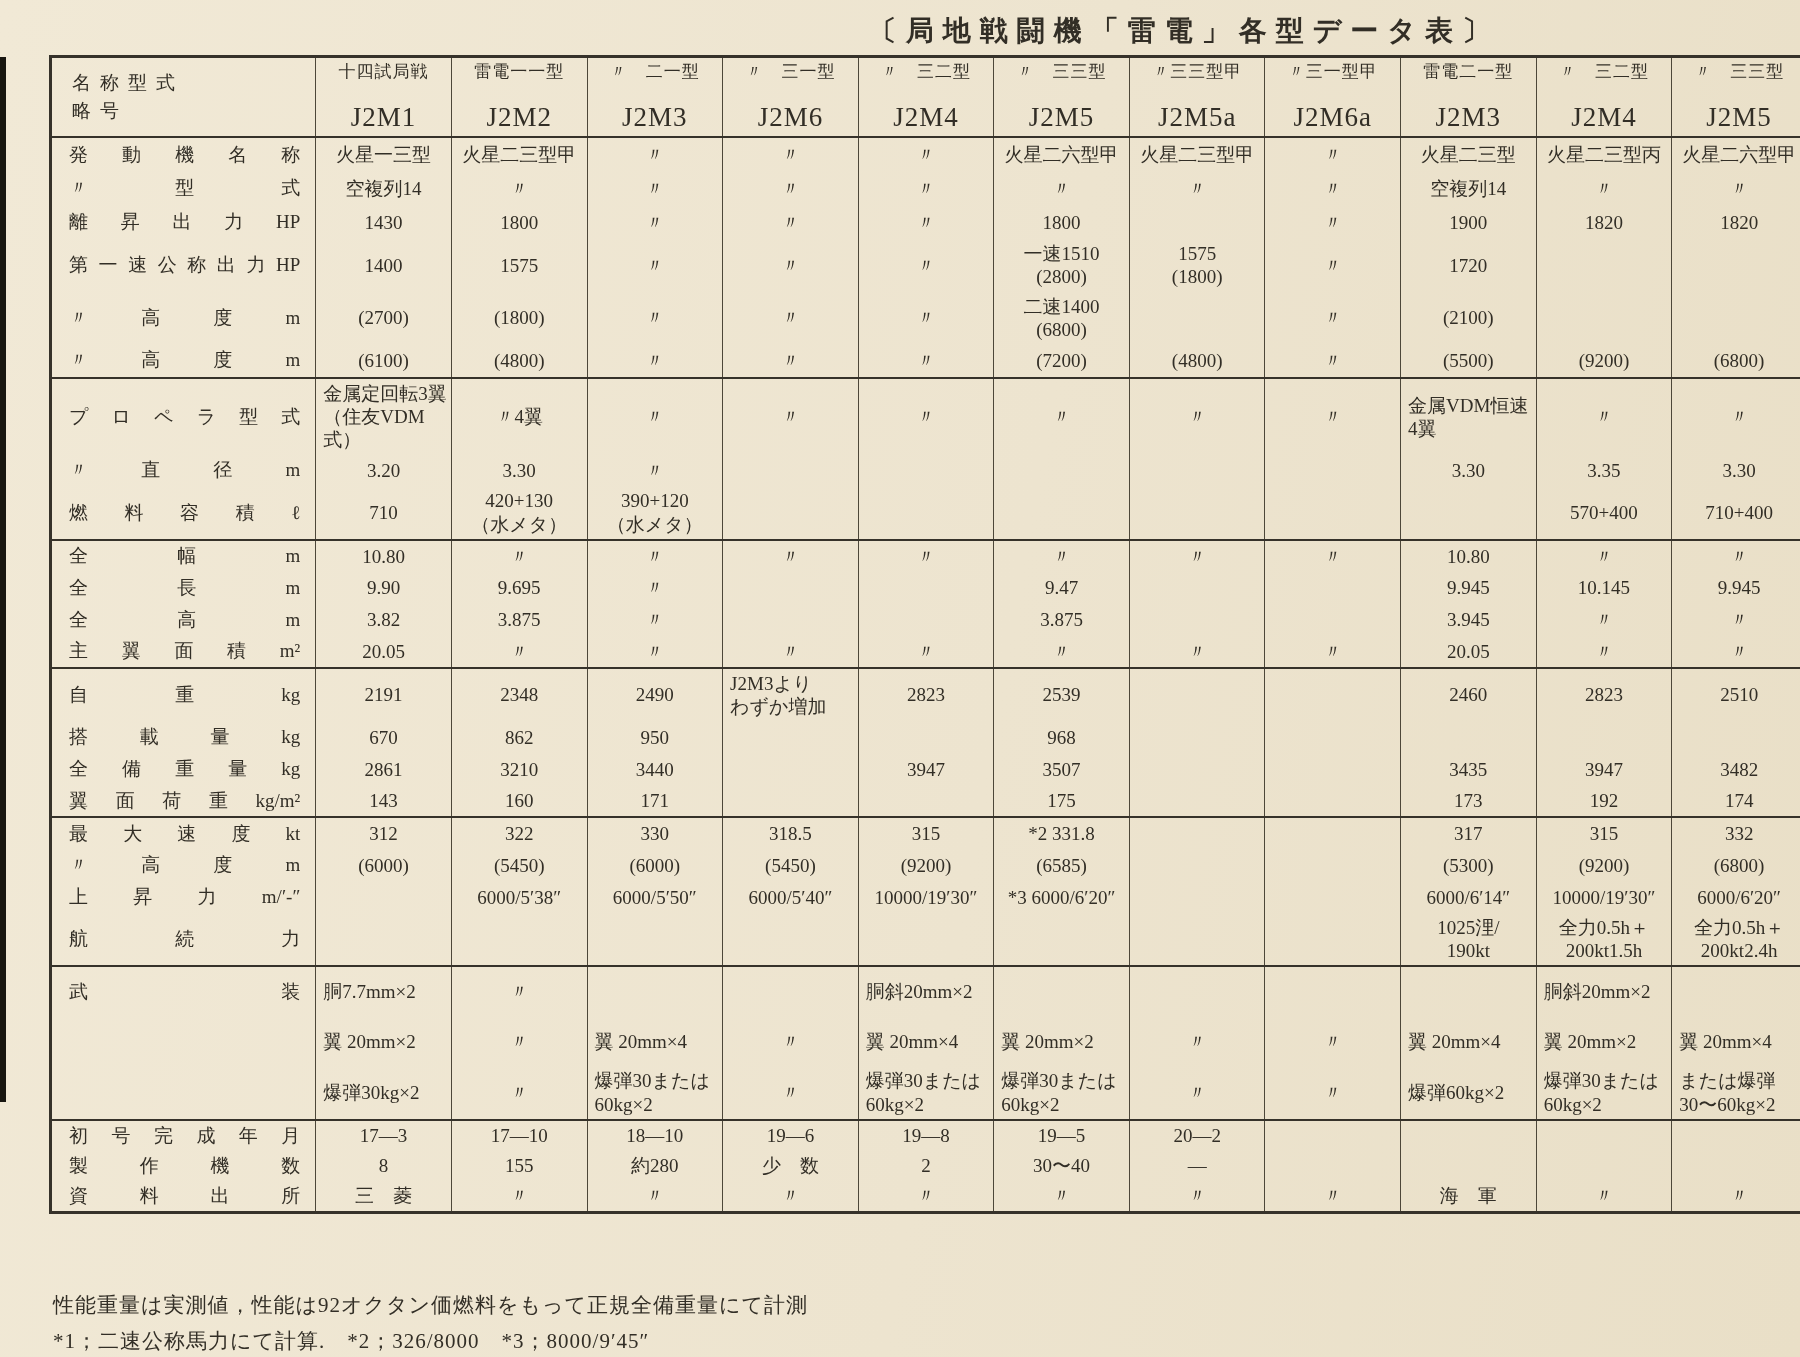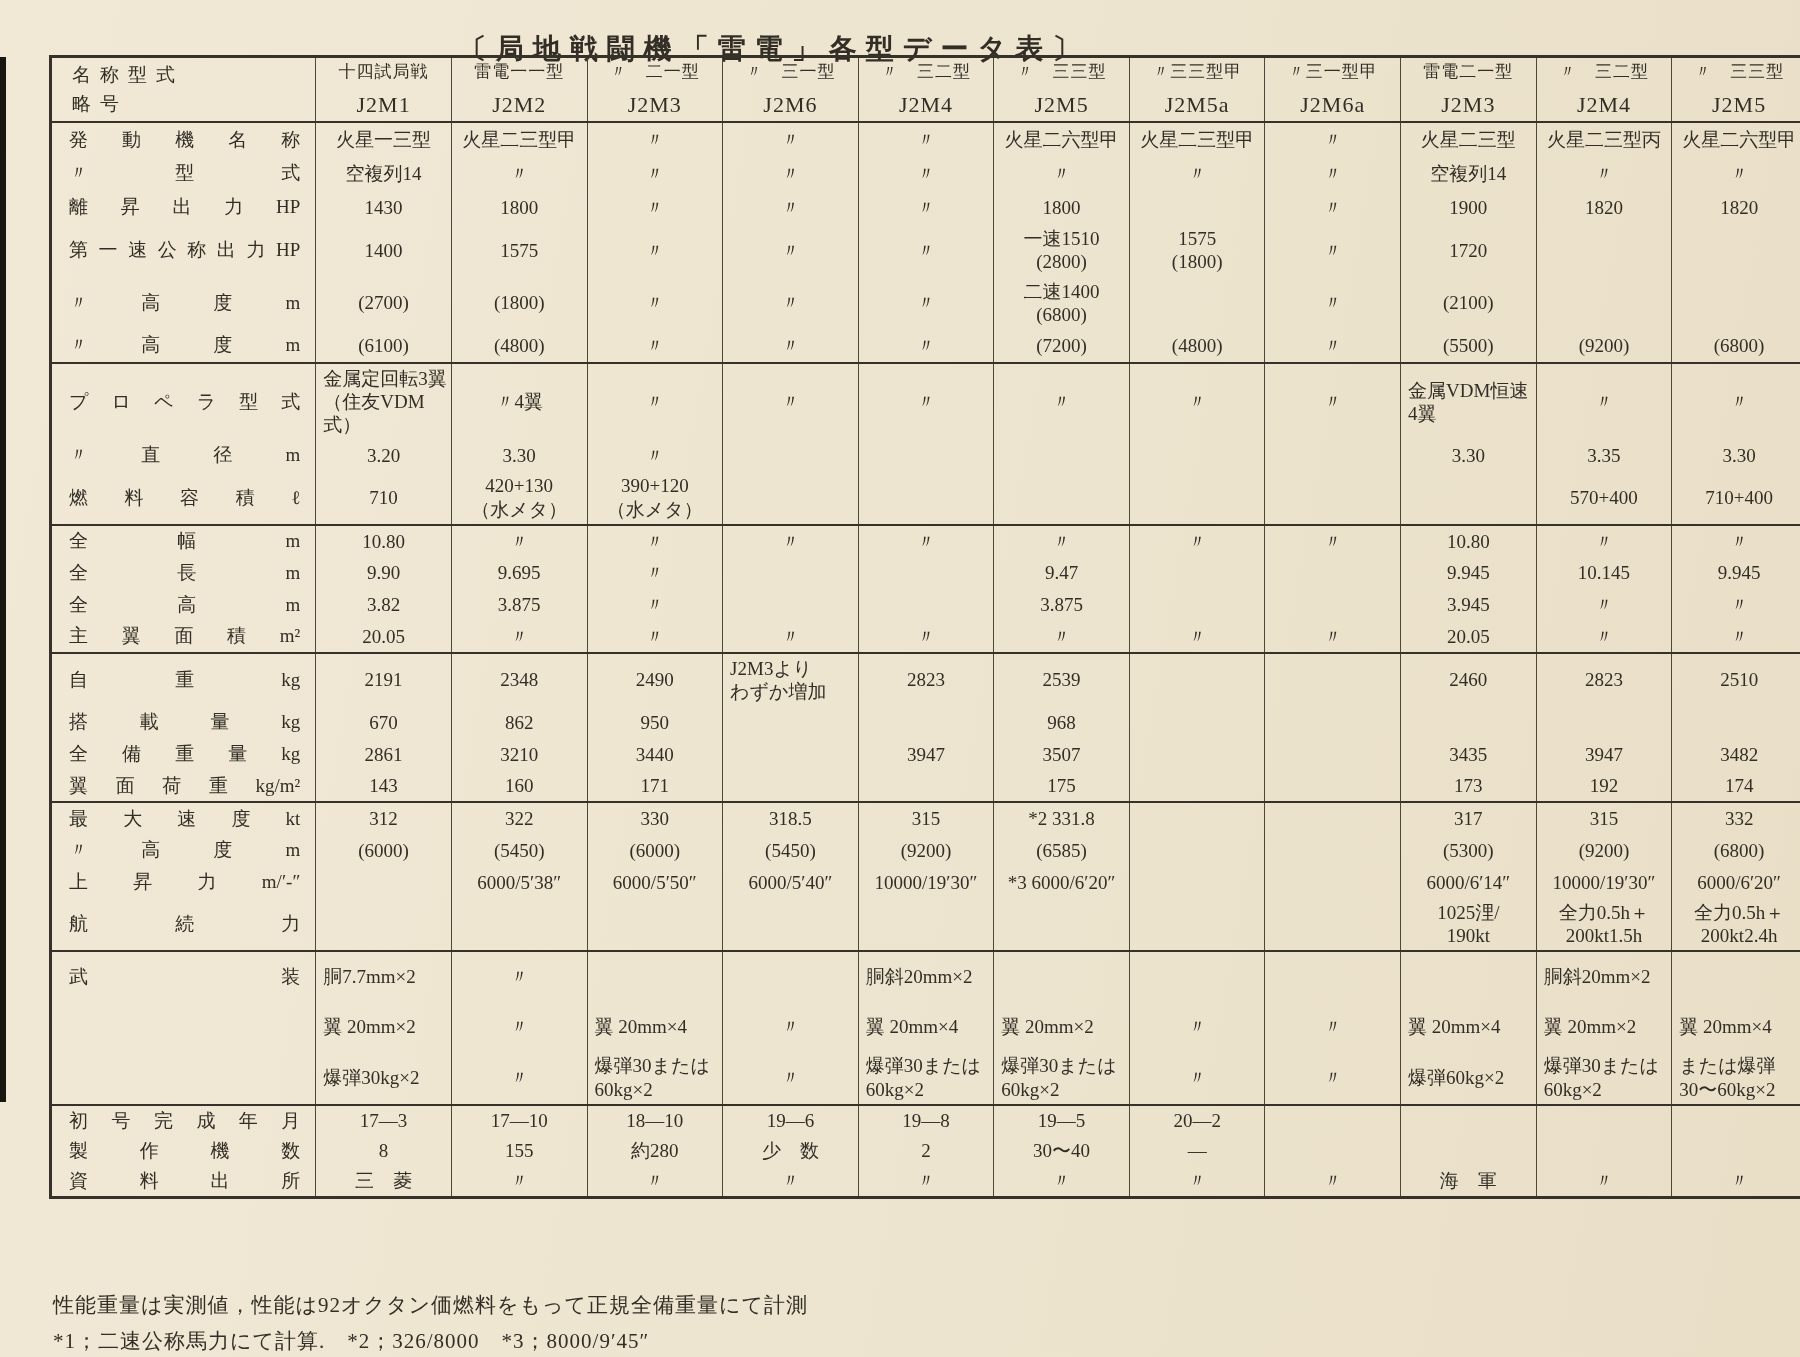--- a/index.html
+++ b/index.html
@@ -4,21 +4,21 @@
 <style>
   html,body{margin:0;padding:0;}
   body{
     width:1800px;height:1357px;position:relative;overflow:hidden;
     background:linear-gradient(100deg,#f1e9d6 0%,#ede4cf 55%,#e9dfc7 100%);
     font-family:"Liberation Serif","DejaVu Serif",serif;
     color:#322e26;
   }
   .scan-edge{position:absolute;left:0;top:57px;width:6px;height:1045px;background:#181610;}
   .title{
-    position:absolute;top:30px;left:49px;width:1450px;text-align:center;
+    position:absolute;top:12px;left:49px;width:1450px;text-align:right;
     font-size:28px;font-weight:700;letter-spacing:9px;white-space:nowrap;
   }
   table.sheet{
     position:absolute;top:55px;left:49px;width:1760px;
     border-collapse:collapse;table-layout:fixed;
     border:3px solid #36322a;
   }
   thead tr{height:58px;}
   th,td{
     border-left:1.5px solid #4d4739;border-right:1.5px solid #4d4739;
@@ -29,21 +29,21 @@
     font-size:19px;text-align:center;white-space:pre-line;line-height:1.22;
   }
   td.left{text-align:left;padding-left:7px;padding-right:3px;}
   th.lbl{
     font-size:19px;text-align:justify;text-align-last:justify;
     padding:2px 15px 2px 17px;white-space:nowrap;
   }
   th.corner{vertical-align:middle;}
   th.corner div{text-align:left;letter-spacing:9px;padding-left:16px;font-size:19px;line-height:1.5;}
   thead th .cname{font-size:17px;letter-spacing:1px;line-height:1.25;}
-  thead th .ccode{font-size:22px;letter-spacing:1px;margin-top:10px;}
+  thead th .ccode{font-size:27px;letter-spacing:1px;margin-top:20px;}
   tbody.sec-engine tr{height:34px;}
   tbody.sec-propeller tr{height:32px;}
   tbody.sec-dimensions tr{height:32px;}
   tbody.sec-weights tr{height:32px;}
   tbody.sec-performance tr{height:32px;}
   tbody.sec-armament tr{height:50px;}
   tbody.sec-armament td{vertical-align:middle;}
   tbody.sec-production tr{height:29px;}
   .footnotes{
     position:absolute;left:53px;top:1288px;font-size:21px;line-height:1.7;letter-spacing:1px;

